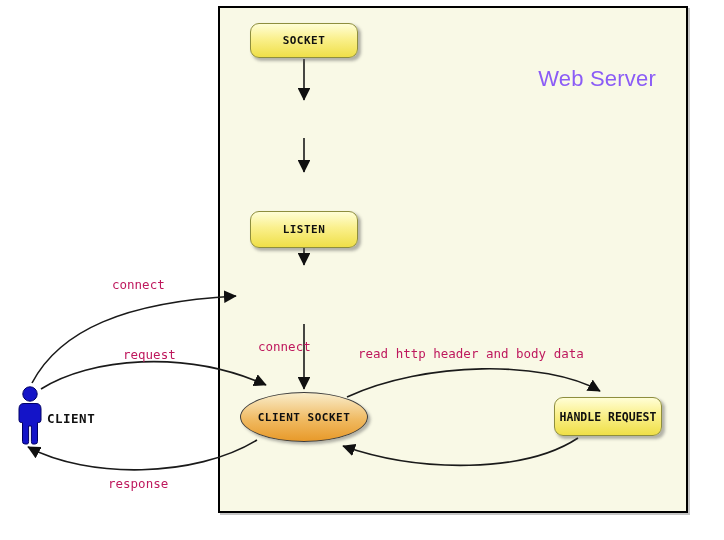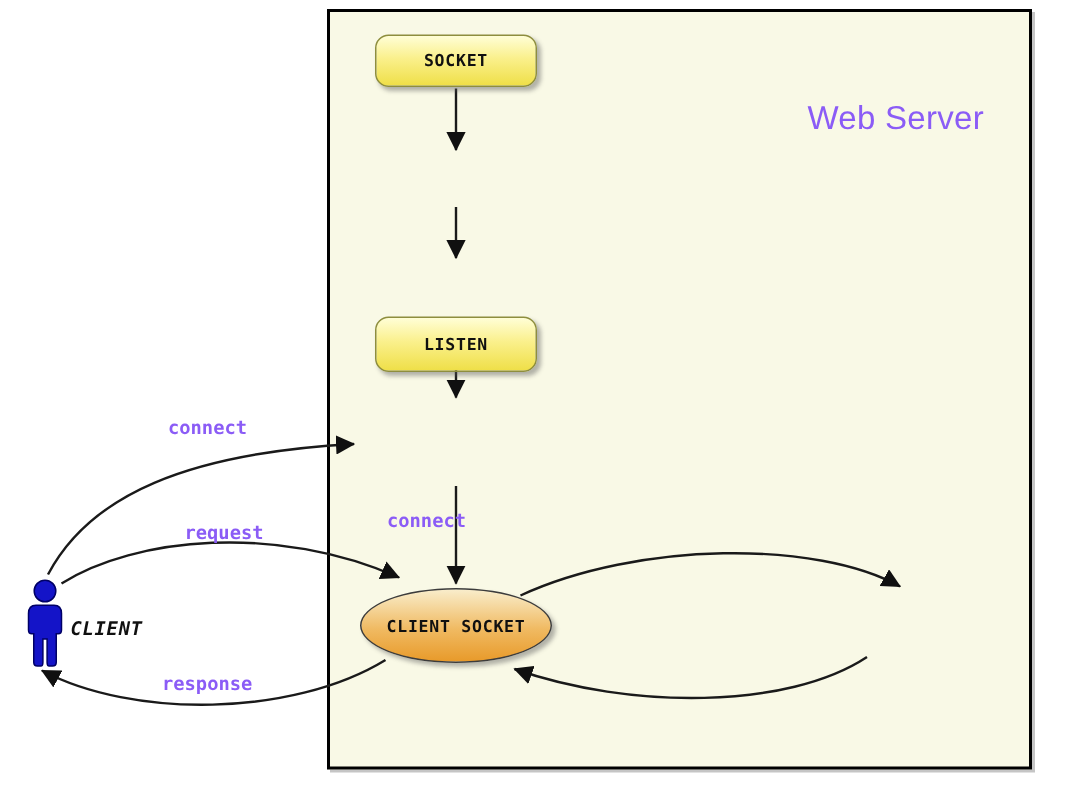--- a/index.html
+++ b/index.html
@@ -36,34 +36,34 @@
   .orange-node { background:linear-gradient(180deg,#F9EDCB 0%,#F0BA62 55%,#E89A2A 100%); }
 
   .node-socket         { left:250px; top:23px;  width:106px; height:33px; }
   .node-bind           { left:250px; top:102px; width:106px; height:33px; }
   .node-listen         { left:250px; top:175px; width:106px; height:35px;margin-top:36px; }
   .node-listen-socket  { left:242px; top:268px; width:126px; height:53px; }
   .node-client-socket  { left:240px; top:392px; width:126px; height:48px; }
   .node-handle-request { left:554px; top:397px; width:106px; height:37px; font-size:11.5px; letter-spacing:0; }
 
   .edge-label {
-    position:absolute; color:#8b5cf6; font-weight:bold; font-size:12.5px;
+    position:absolute; color:#be185d; font-weight:normal; font-size:12.5px;
     white-space:nowrap;
   }
   .lbl-connect  { left:112px; top:277px; }
   .lbl-request  { left:123px; top:347px; }
-  .lbl-response { left:108px; top:448px; }
+  .lbl-response { left:108px; top:476px; }
   .lbl-accept   { left:258px; top:339px; }
   .lbl-read     { left:358px; top:346px; }
   .lbl-write    { left:376px; top:442px; }
 
   .actor { position:absolute; left:13px; top:386px; width:34px; height:60px; }
   .actor-label {
     position:absolute; left:47px; top:411px; color:#101010;
-    font-weight:bold; font-size:12.5px; letter-spacing:0.5px;font-style:italic;
+    font-weight:bold; font-size:12.5px; letter-spacing:0.5px;
   }
 </style>
 </head>
 <body>
 
 <div class="stage">
 
   <div class="server-panel"></div>
 
   <div class="diagram-title">Web Server</div>
@@ -83,25 +83,27 @@
       <path d="M41,389 C90,358 185,349 266,385" marker-end="url(#arrow)"></path>
       <path d="M257,440 C195,478 88,479 28,447" marker-end="url(#arrow)"></path>
       <path d="M347,397 C425,361 545,360 600,391" marker-end="url(#arrow)"></path>
       <path d="M578,438 C525,473 420,473 343,446" marker-end="url(#arrow)"></path>
     </g>
   </svg>
 
   <div class="node rect-node node-socket">SOCKET</div>
   <div class="node rect-node node-listen">LISTEN</div>
   <div class="node ellipse-node orange-node node-client-socket">CLIENT SOCKET</div>
+  <div class="node rect-node node-handle-request">HANDLE REQUEST</div>
 
   <div class="edge-label lbl-connect">connect</div>
   <div class="edge-label lbl-request">request</div>
   <div class="edge-label lbl-response">response</div>
   <div class="edge-label lbl-accept">connect</div>
+  <div class="edge-label lbl-read">read http header and body data</div>
 
   <svg class="actor" viewBox="0 0 34 60" width="34" height="60">
     <circle cx="17" cy="8" r="7.2" fill="#1414C8" stroke="#000066" stroke-width="1"></circle>
     <path fill="#1414C8" stroke="#000066" stroke-width="1" d="M11,17.5 L23,17.5 Q28,17.5 28,23 L28,34 Q28,36.5 25.8,36.5 L24.5,36.5 L24.5,55.5 Q24.5,58 22,58 L19.8,58 Q18.4,58 18.4,55.5 L18.4,40 L15.6,40 L15.6,55.5 Q15.6,58 14.2,58 L12,58 Q9.5,58 9.5,55.5 L9.5,36.5 L8.2,36.5 Q6,36.5 6,34 L6,23 Q6,17.5 11,17.5 Z"></path>
   </svg>
   <div class="actor-label">CLIENT</div>
 
 </div>
 
 </body></html>

